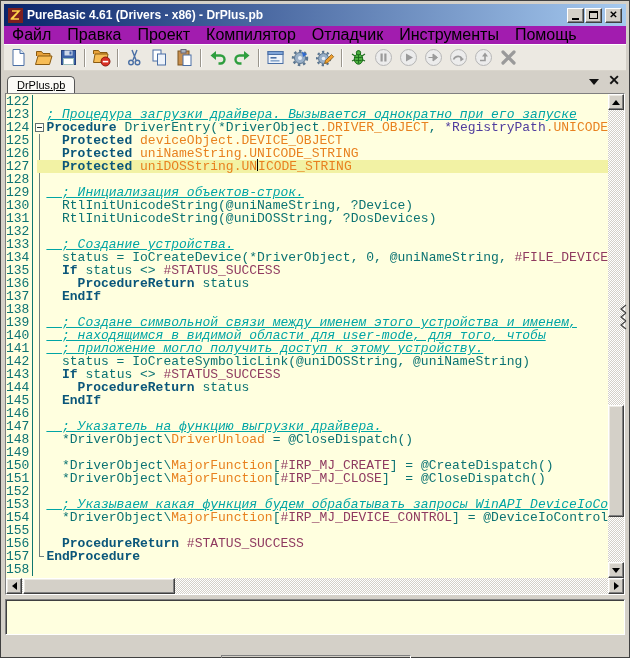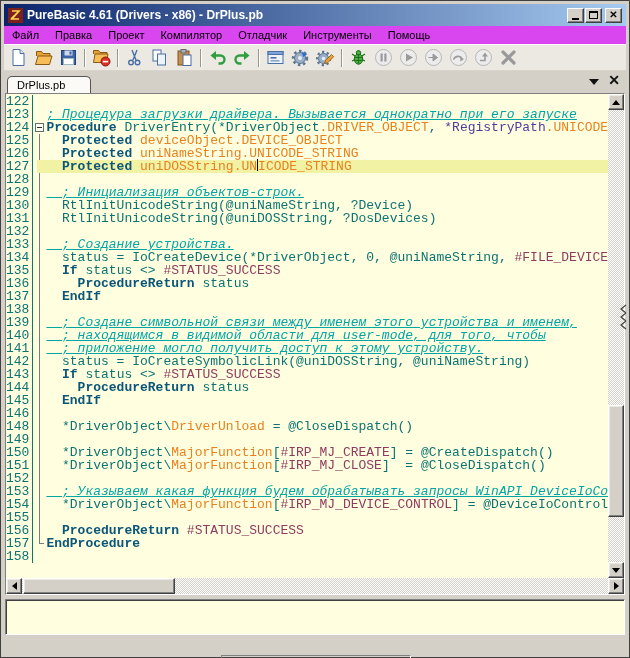--- a/index.html
+++ b/index.html
@@ -33,22 +33,22 @@
     box-shadow:inset -1px -1px 0 #808080;
     display:flex; align-items:center; justify-content:center;
     font-size:10px; font-weight:bold; color:#000; line-height:1;
   }
   .tb-btn.close { margin-left:3px; }
   .glyph-min { width:7px; height:2px; background:#000; margin-top:7px; }
   .glyph-max { width:9px; height:8px; border:1px solid #000; border-top:2px solid #000; }
 
   
   .menubar {
-    height:19px; flex:0 0 19px; background:#d946ef;
-    display:flex; align-items:center; font-size:11px; color:#000;
+    height:19px; flex:0 0 19px; background:#a21caf;
+    display:flex; align-items:center; font-size:16px; color:#000;
     border-bottom:1px solid #fff;
   }
   .menu-item { padding:2px 8px; white-space:nowrap; }
 
   
   .toolbar {
     height:26px; flex:0 0 26px; background:#ece9e2;
     display:flex; align-items:center; padding-left:2px;
     border-bottom:1px solid #d9d5cc;
   }
@@ -59,24 +59,24 @@
   .tbtn svg { width:19px; height:19px; }
   .tsep { width:2px; height:18px; margin:0 3px;
     border-left:1px solid #9a958c; border-right:1px solid #fff; }
 
   
   .tabbar {
     height:22px; flex:0 0 22px; background:var(--face);
     display:flex; align-items:flex-end; position:relative;
   }
   .tab {
-    margin-left:3px; padding:3px 25px 2px 9px;
+    margin-left:3px; padding:3px 9px 2px 9px;
     background:#fbfaf6; border:1px solid #555;
     border-bottom:none; border-radius:5px 5px 0 0;
-    font-size:11px; color:#000; line-height:1;
+    font-size:11px; color:#000; line-height:1;text-decoration:underline;
   }
   .tabbar-right { position:absolute; right:6px; top:3px; display:flex; gap:9px; align-items:center; }
   .tab-drop { width:0; height:0; border-left:5px solid transparent; border-right:5px solid transparent; border-top:6px solid #111; margin-top:4px; }
   .tab-close { font-size:14px; font-weight:bold; color:#111; line-height:12px; }
 
   
   .editor-frame {
     flex:0 0 502px; height:502px; margin:0 1px;
     border:1px solid; border-color:#808080 #fff #fff #808080;
     background:var(--ebg);
@@ -385,20 +385,21 @@
         <div class="line"><span class="ln">137</span><span class="fold fline"></span><span class="code"><span class="sg-k">  EndIf</span></span></div>
         <div class="line"><span class="ln">138</span><span class="fold fline"></span><span class="code"></span></div>
         <div class="line"><span class="ln">139</span><span class="fold fline"></span><span class="code"><span class="sg-m">  ; Создане символьной связи между именем этого устройства и именем,</span></span></div>
         <div class="line"><span class="ln">140</span><span class="fold fline"></span><span class="code"><span class="sg-m">  ; находящимся в видимой области для user-mode, для того, чтобы</span></span></div>
         <div class="line"><span class="ln">141</span><span class="fold fline"></span><span class="code"><span class="sg-m">  ; приложение могло получить доступ к этому устройству.</span></span></div>
         <div class="line"><span class="ln">142</span><span class="fold fline"></span><span class="code"><span class="sg-n">  status = IoCreateSymbolicLink(@uniDOSString, @uniNameString)</span></span></div>
         <div class="line"><span class="ln">143</span><span class="fold fline"></span><span class="code"><span class="sg-k">  If</span><span class="sg-n"> status &lt;&gt; </span><span class="sg-c">#STATUS_SUCCESS</span></span></div>
         <div class="line"><span class="ln">144</span><span class="fold fline"></span><span class="code"><span class="sg-k">    ProcedureReturn</span><span class="sg-n"> status</span></span></div>
         <div class="line"><span class="ln">145</span><span class="fold fline"></span><span class="code"><span class="sg-k">  EndIf</span></span></div>
         <div class="line"><span class="ln">146</span><span class="fold fline"></span><span class="code"></span></div>
+        <div class="line"><span class="ln">147</span><span class="fold fline"></span><span class="code"><span class="sg-m">  ; Указатель на функцию выгрузки драйвера.</span></span></div>
         <div class="line"><span class="ln">148</span><span class="fold fline"></span><span class="code"><span class="sg-n">  *DriverObject\</span><span class="sg-s">DriverUnload</span><span class="sg-n"> = @CloseDispatch()</span></span></div>
         <div class="line"><span class="ln">149</span><span class="fold fline"></span><span class="code"></span></div>
         <div class="line"><span class="ln">150</span><span class="fold fline"></span><span class="code"><span class="sg-n">  *DriverObject\</span><span class="sg-s">MajorFunction</span><span class="sg-n">[</span><span class="sg-c">#IRP_MJ_CREATE</span><span class="sg-n">] = @CreateDispatch()</span></span></div>
         <div class="line"><span class="ln">151</span><span class="fold fline"></span><span class="code"><span class="sg-n">  *DriverObject\</span><span class="sg-s">MajorFunction</span><span class="sg-n">[</span><span class="sg-c">#IRP_MJ_CLOSE</span><span class="sg-n">]  = @CloseDispatch()</span></span></div>
         <div class="line"><span class="ln">152</span><span class="fold fline"></span><span class="code"></span></div>
         <div class="line"><span class="ln">153</span><span class="fold fline"></span><span class="code"><span class="sg-m">  ; Указываем какая функция будем обрабатывать запросы WinAPI DeviceIoControl().</span></span></div>
         <div class="line"><span class="ln">154</span><span class="fold fline"></span><span class="code"><span class="sg-n">  *DriverObject\</span><span class="sg-s">MajorFunction</span><span class="sg-n">[</span><span class="sg-c">#IRP_MJ_DEVICE_CONTROL</span><span class="sg-n">] = @DeviceIoControlDispatch()</span></span></div>
         <div class="line"><span class="ln">155</span><span class="fold fline"></span><span class="code"></span></div>
         <div class="line"><span class="ln">156</span><span class="fold fline"></span><span class="code"><span class="sg-k">  ProcedureReturn</span><span class="sg-n"> </span><span class="sg-c">#STATUS_SUCCESS</span></span></div>
         <div class="line"><span class="ln">157</span><span class="fold fend"></span><span class="code"><span class="sg-k">EndProcedure</span></span></div>

